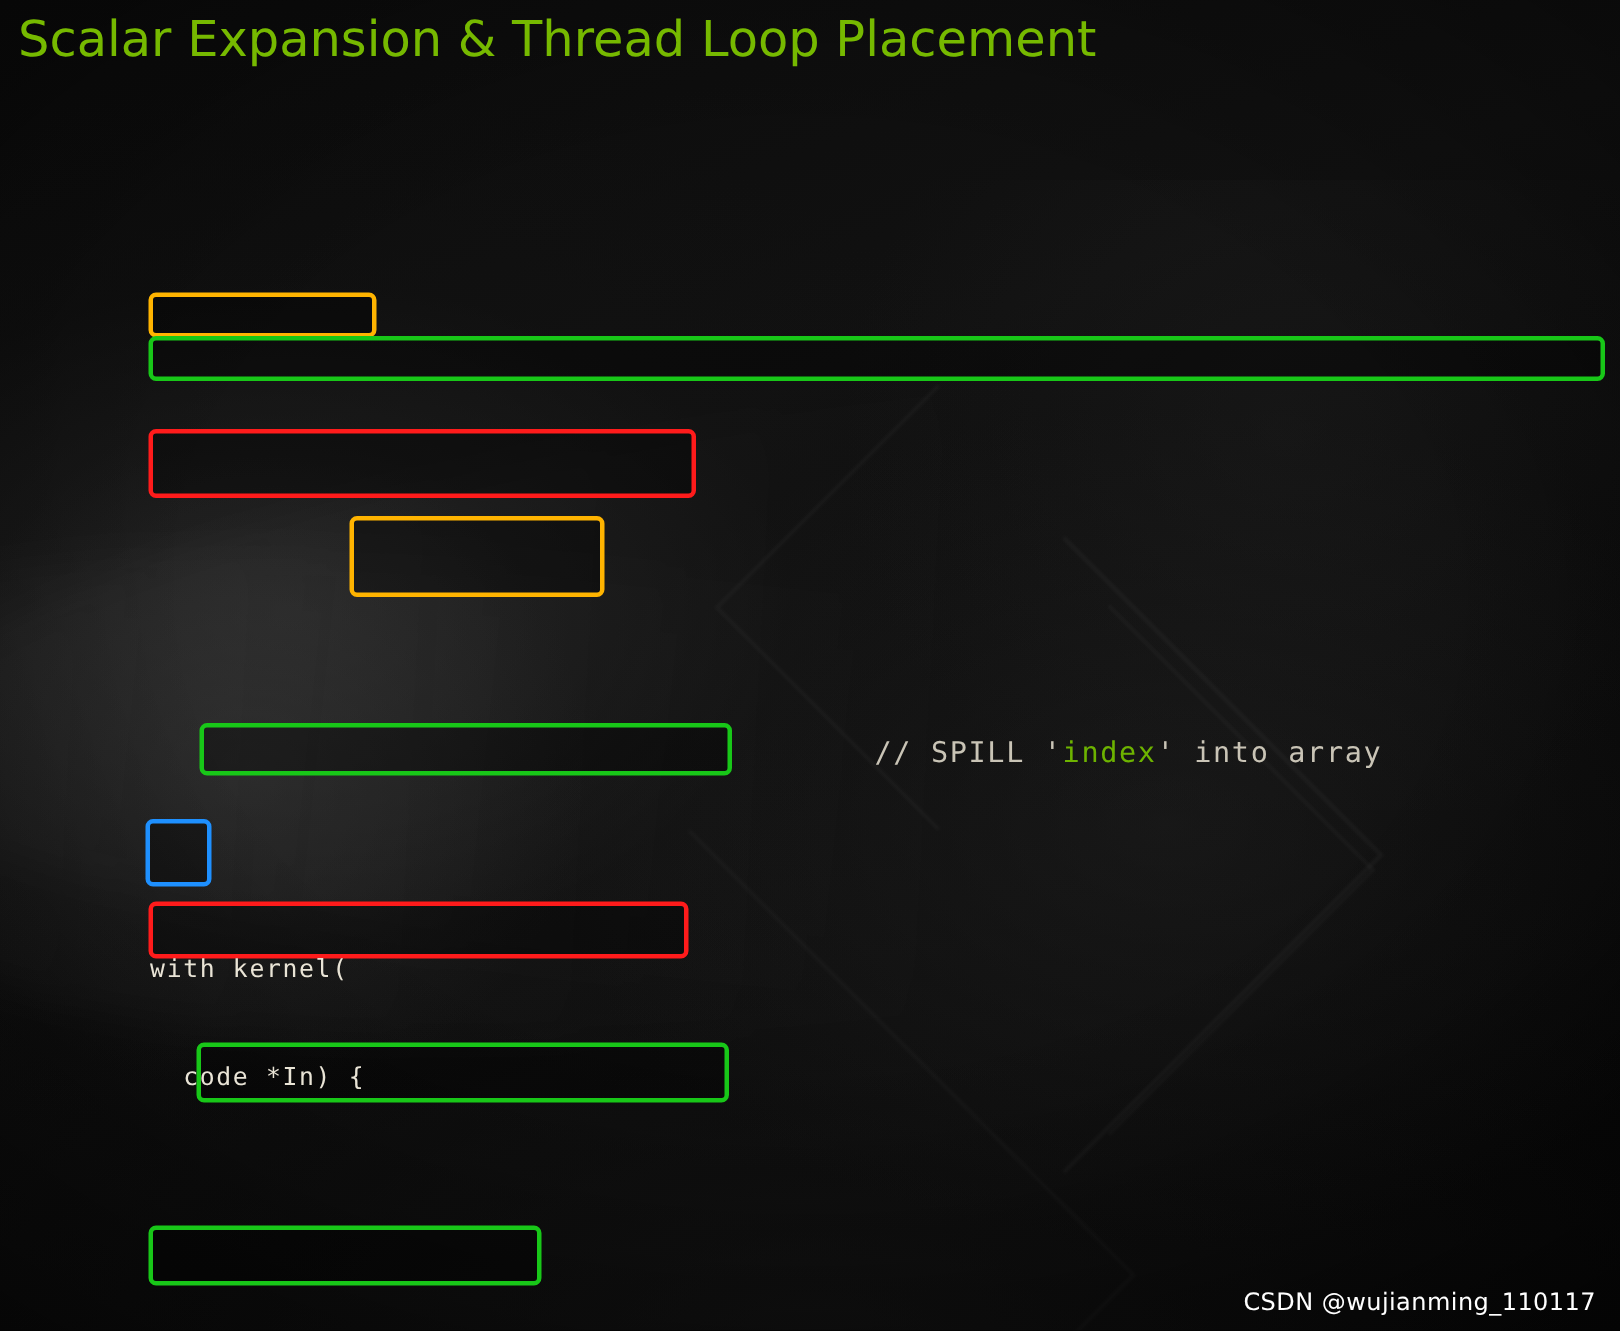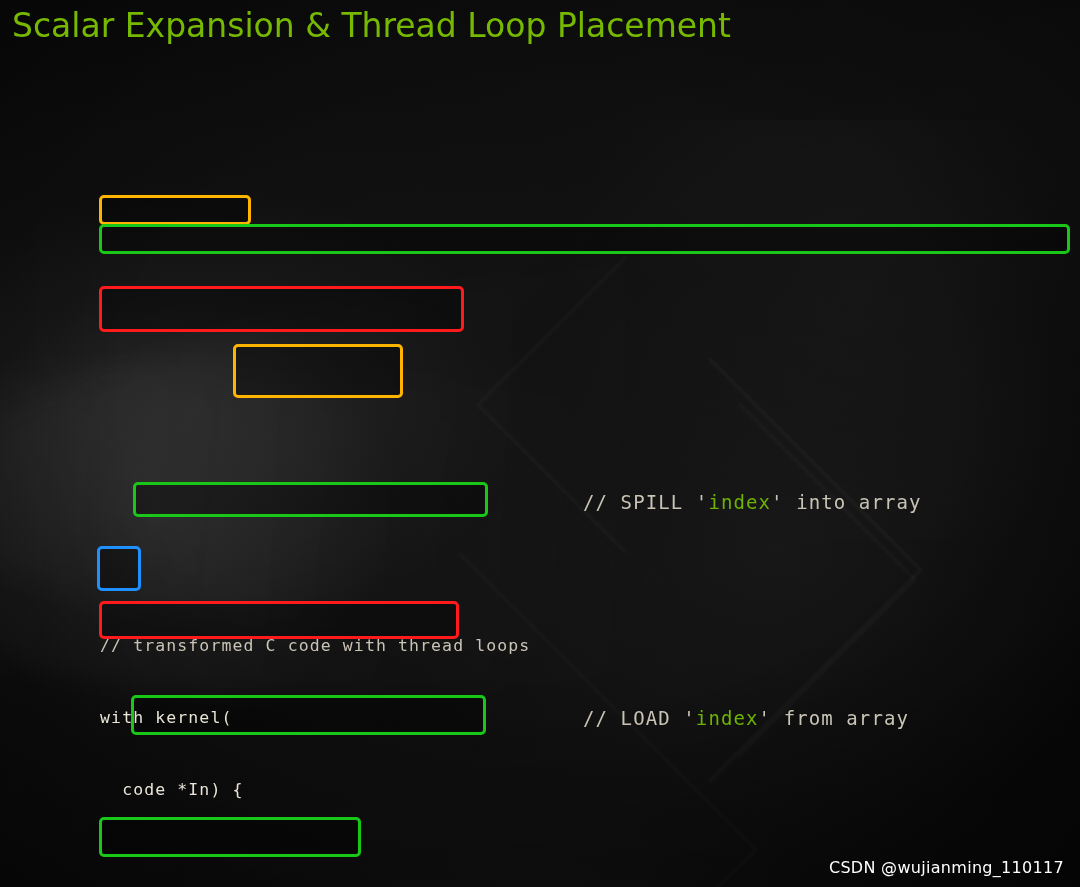--- a/index.html
+++ b/index.html
@@ -169,21 +169,20 @@
 
   <div class="hl hl-blue" style="left:19px; top:464px; width:44px; height:45px;"></div>
 
   <div class="hl hl-red" style="left:21px; top:519px; width:360px; height:38px;"></div>
 
   <div class="hl hl-green" style="left:53px; top:613px; width:355px; height:40px;"></div>
 
   <div class="hl hl-green" style="left:21px; top:735px; width:262px; height:40px;"></div>
 
   
-  <div class="ln"><span class="cmt">  // transformed C code with thread loops</span></div>
   <div class="ln"><span class="kw">  with kernel(</span></div>
   <div class="ln"><span class="kw">    code *In) {</span></div>
   
 
   
 
   
 
   
 
@@ -228,17 +227,16 @@
 
   
 
   
 
   
 
   
   <div class="rc" style="left:505px; top:408px;"><span class="cmt">// SPILL '</span><span class="grn">index</span><span class="cmt">' into array</span></div>
 
-  <div class="rc" style="left:505px; top:624px;"><span class="cmt">// LOAD '</span><span class="grn">index</span><span class="cmt">' from array</span></div>
 
 </div>
 
 <div id="watermark">CSDN @wujianming_110117</div>
 
 </body></html>

